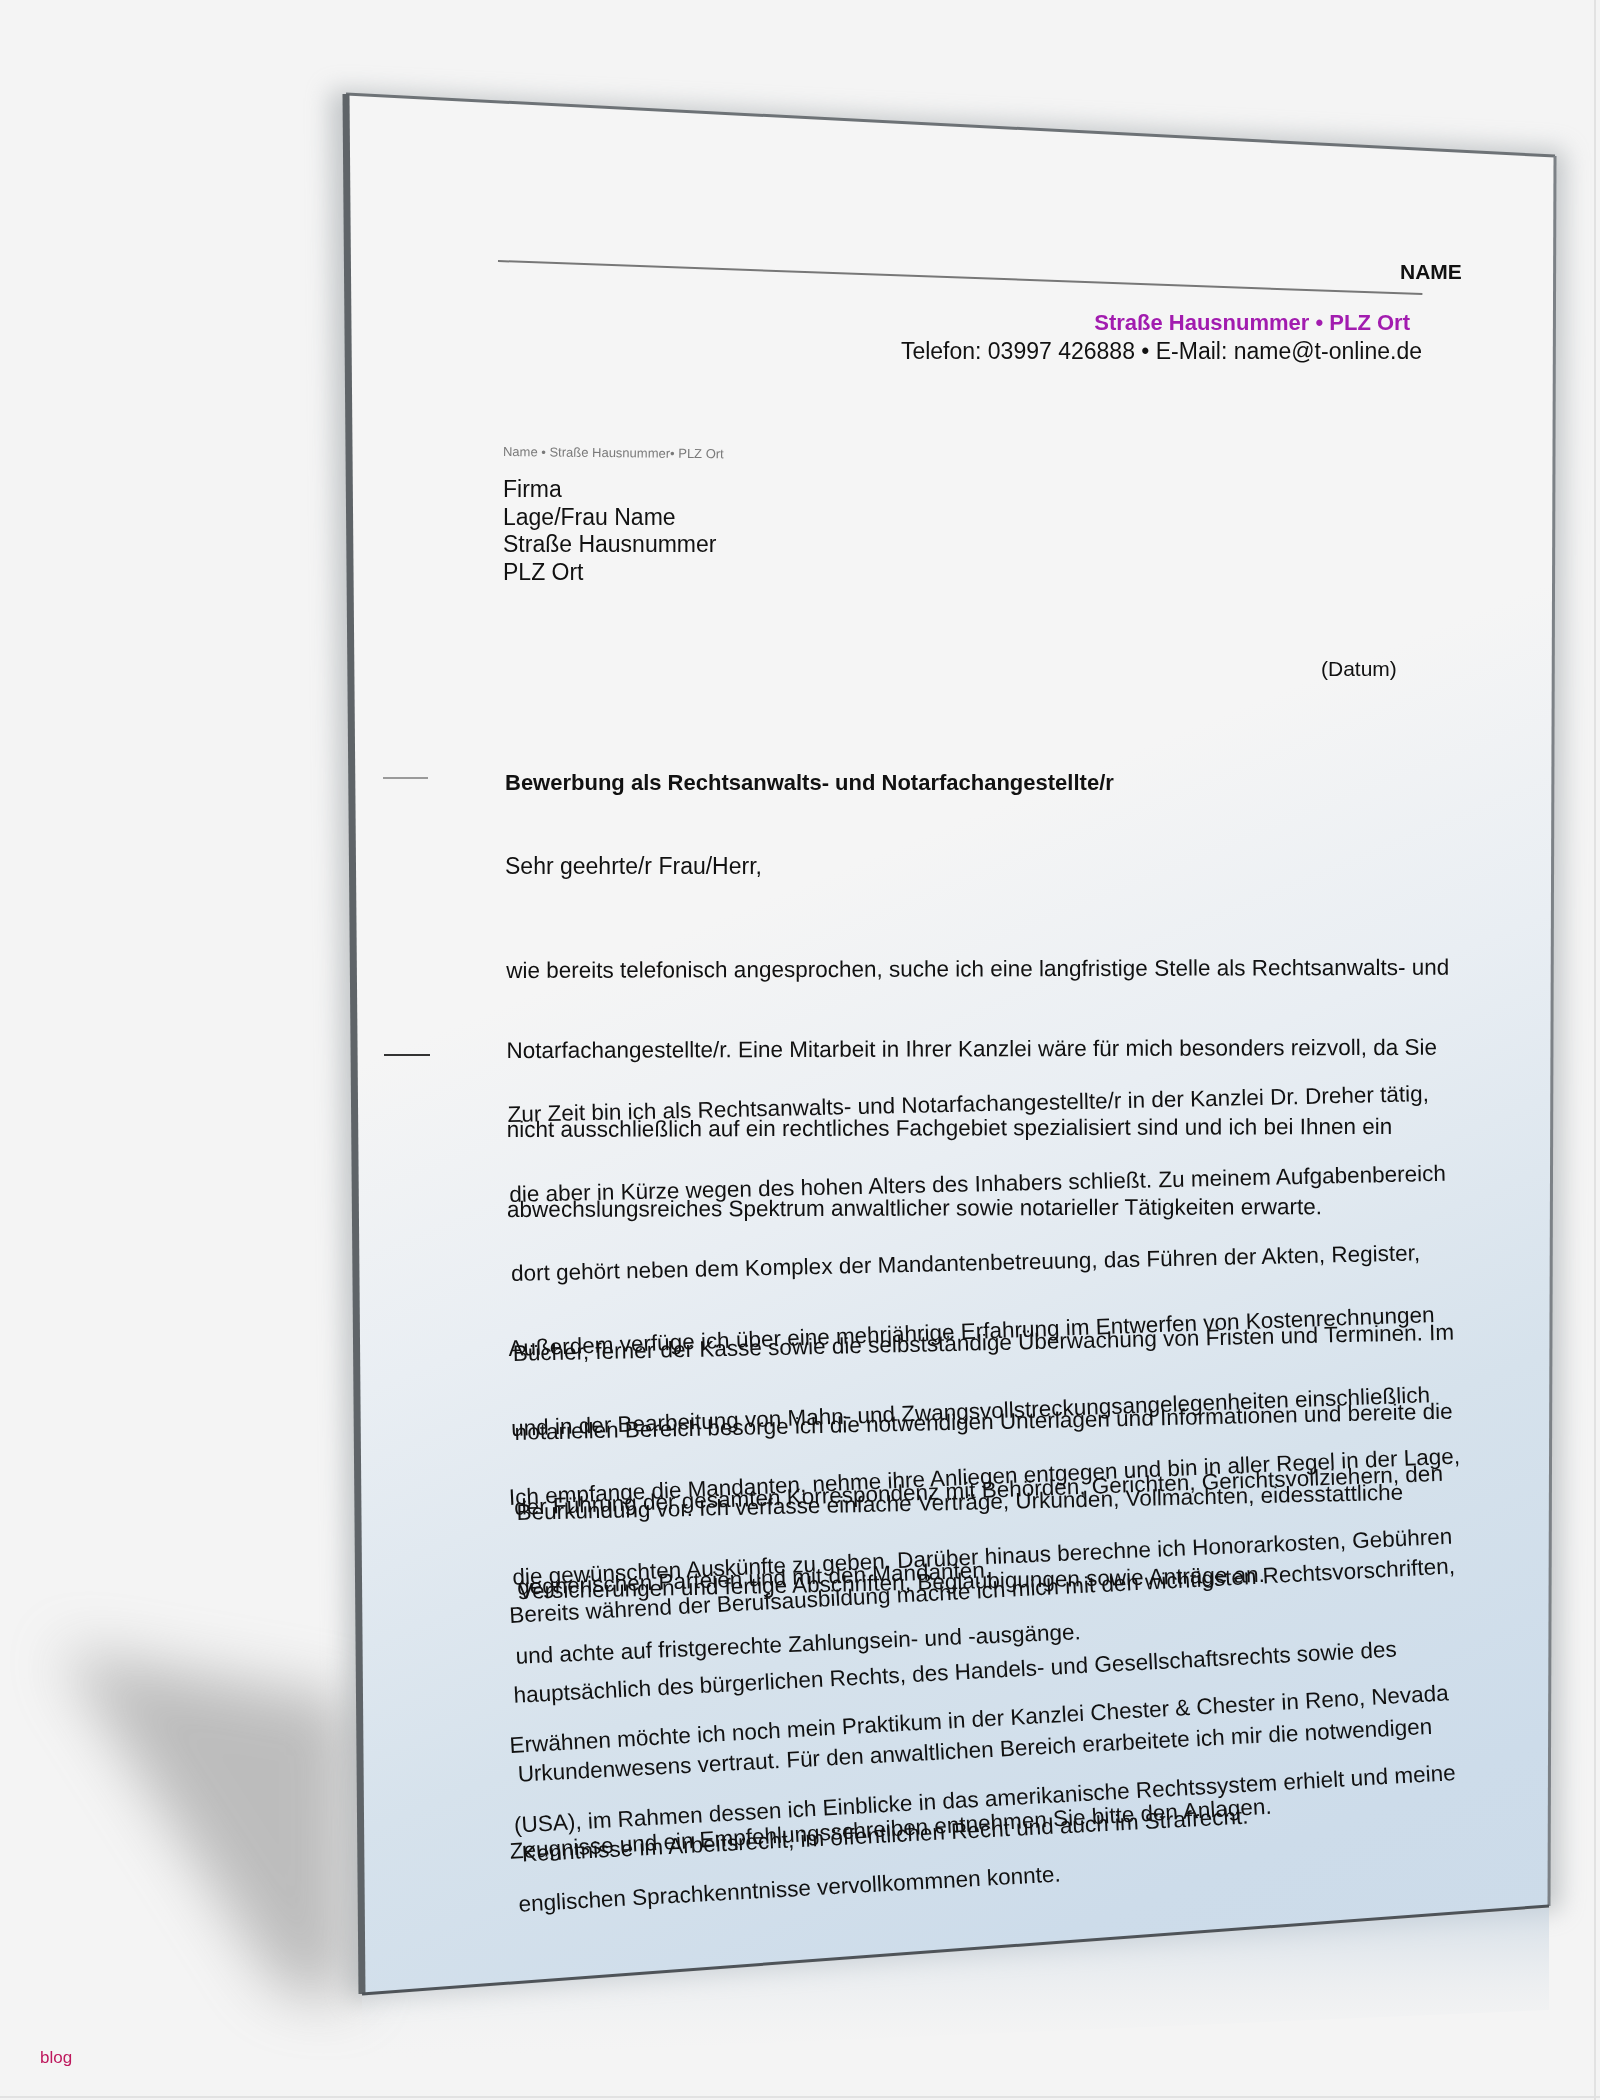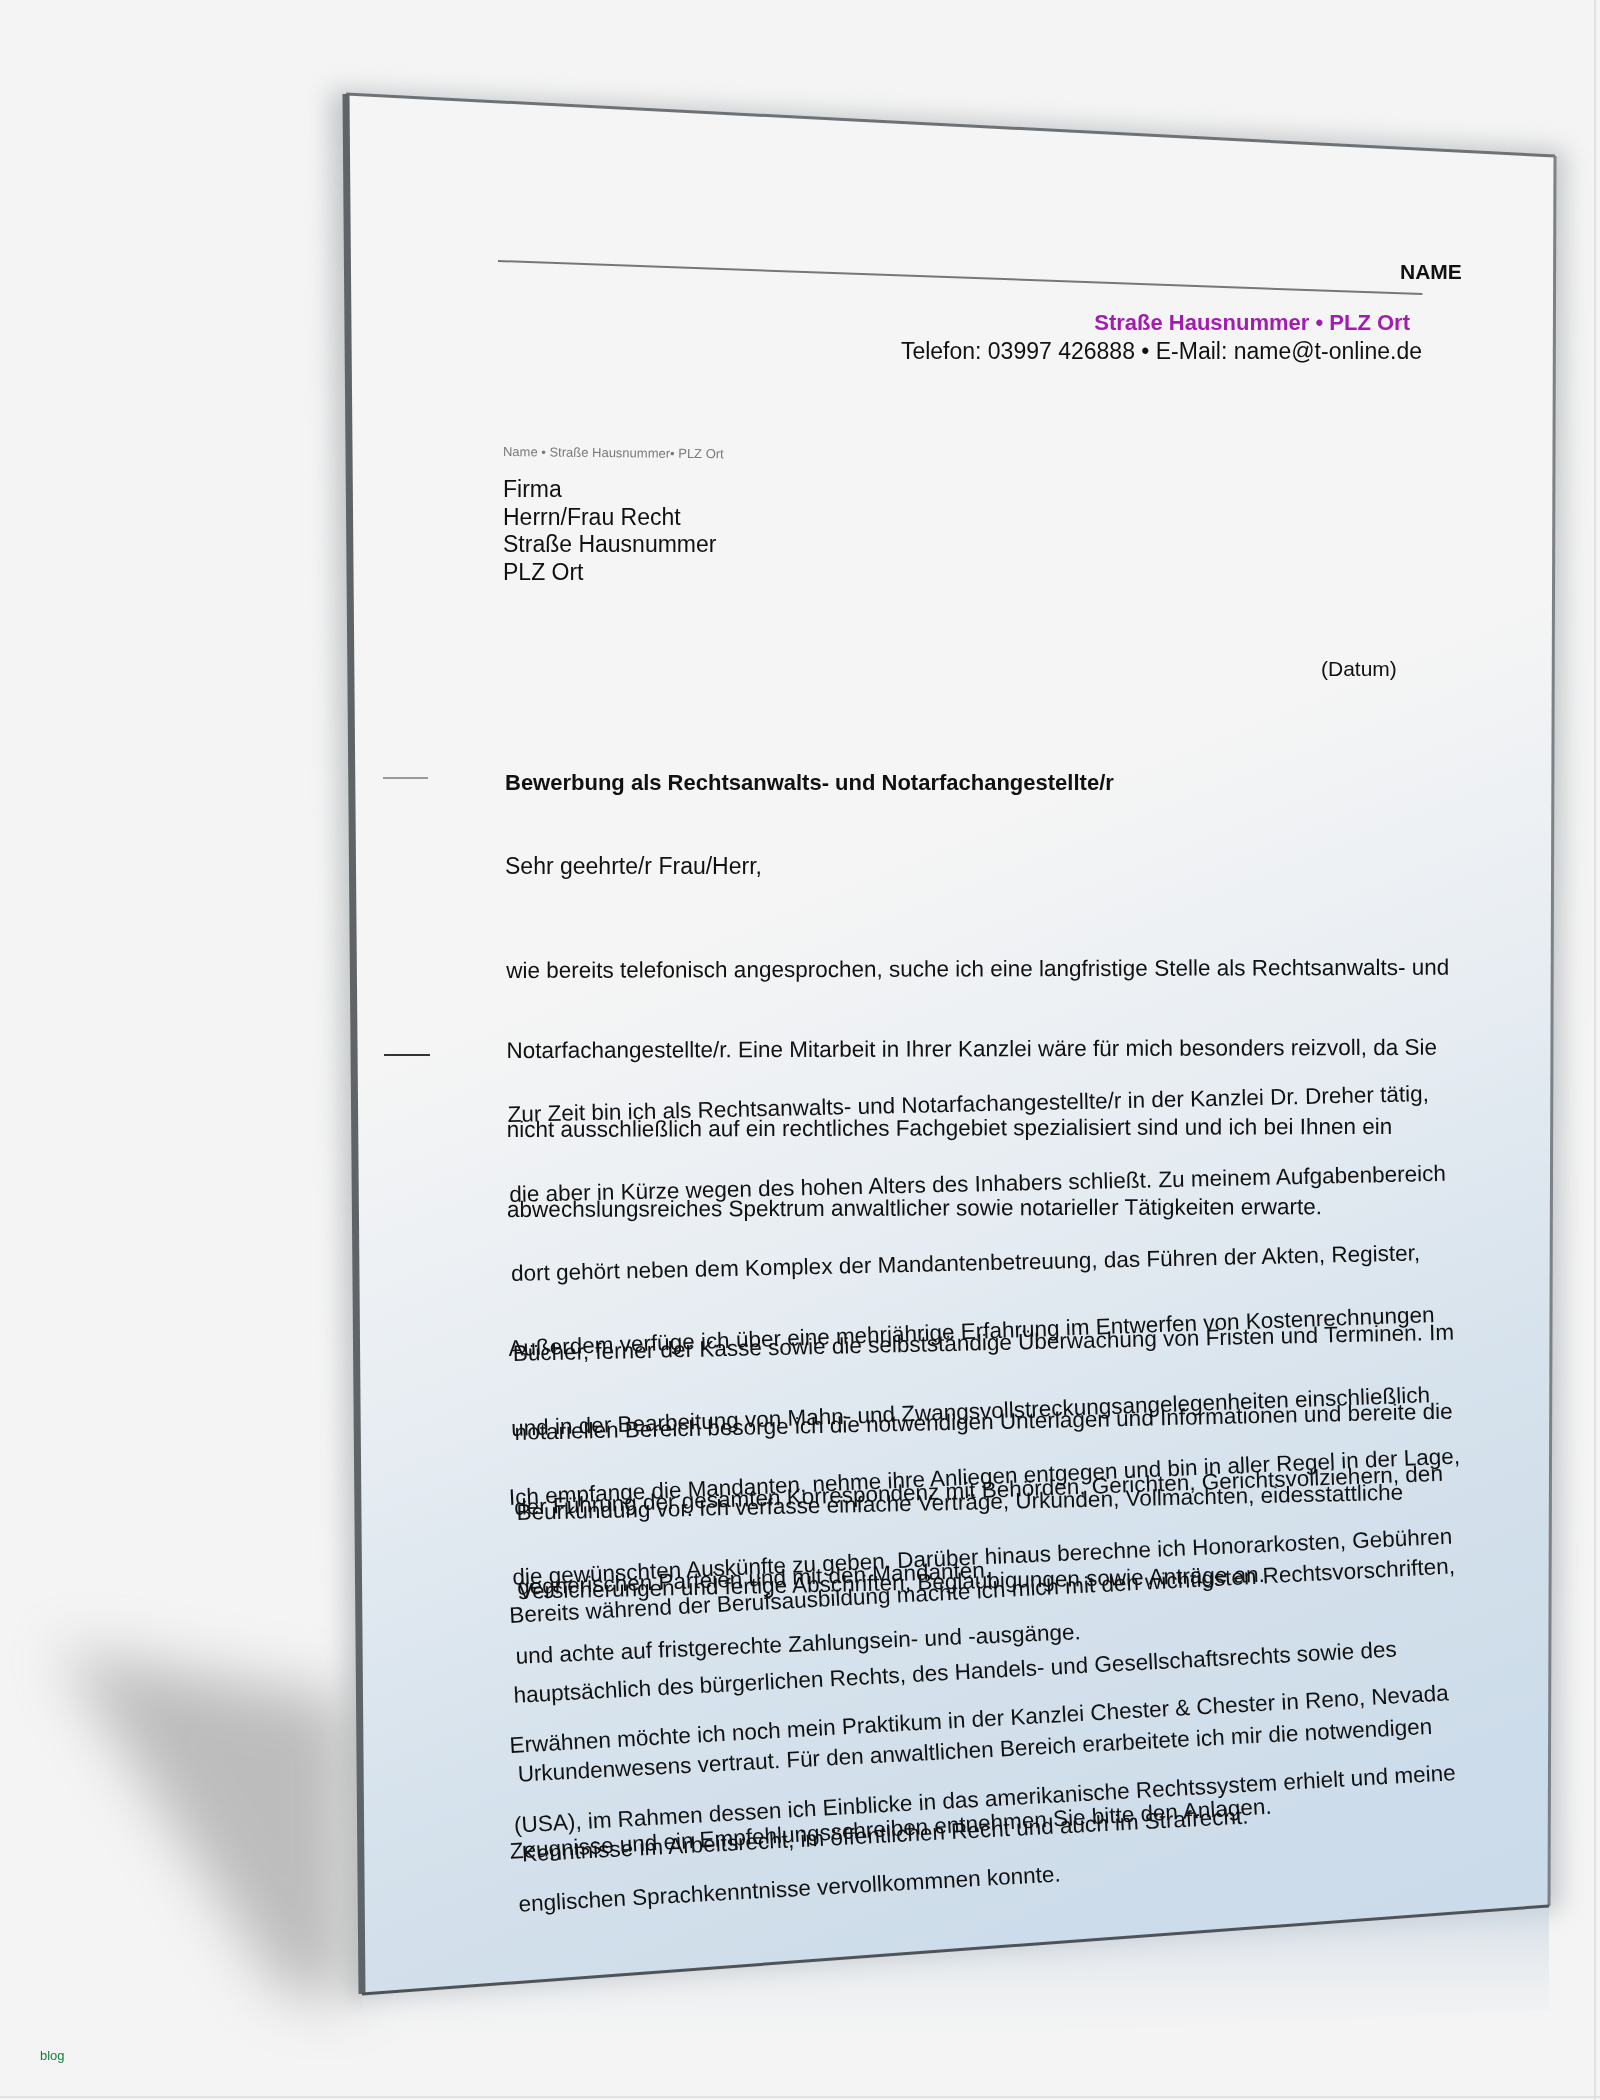--- a/index.html
+++ b/index.html
@@ -31,21 +31,21 @@
   .hdr-line { position: absolute; left: 498px; top: 260px; width: 925px; height: 2px; background: #777; transform: rotate(2.05deg); transform-origin: left center; }
   .hdr-addr { right: 190px; top: 310px; font-size: 22px; font-weight: bold; color: #a21caf; }
   .hdr-contact { right: 178px; top: 338px; font-size: 23px; }
   .sender-line { left: 503px; top: 444px; font-size: 13px; color: #7a7a7a; transform: rotate(0.6deg); transform-origin: left center; }
   .recipient { left: 503px; top: 476px; font-size: 23px; line-height: 27.5px; }
   .date { left: 1321px; top: 657px; font-size: 21px; }
   .margin-mark { position: absolute; height: 2px; background: #9a9a9a; }
   .subject { left: 505px; top: 770px; font-size: 22px; font-weight: bold; }
   .salutation { left: 505px; top: 853px; font-size: 23px; }
   .para { position: absolute; left: 506px; font-size: 22.5px; line-height: 26.5px; color: #111; white-space: pre; transform-origin: left top; }
-  .watermark { left: 40px; top: 2048px; font-size: 13px; color: #15803d; }
+  .watermark { left: 40px; top: 2048px; font-size: 17px; color: #be185d; }
 </style>
 </head>
 <body>
 
 <div class="frame-edge"></div>
 <div class="frame-bottom"></div>
 
 <svg class="page-shadow" width="1600" height="2100" viewBox="0 0 1600 2100">
   <defs>
     <filter id="blur12" x="-20%" y="-20%" width="140%" height="140%">
@@ -75,21 +75,21 @@
 
 <div class="txt hdr-name">NAME</div>
 <div class="hdr-line"></div>
 <div class="txt hdr-addr">Straße Hausnummer • PLZ Ort</div>
 <div class="txt hdr-contact">Telefon: 03997 426888 • E-Mail: name@t-online.de</div>
 
 <div class="txt sender-line">Name • Straße Hausnummer• PLZ Ort</div>
 
 <div class="txt recipient">
   <div>Firma</div>
-  <div>Herrn/Frau Recht</div>
+  <div>Lage/Frau Name</div>
   <div>Straße Hausnummer</div>
   <div>PLZ Ort</div>
 </div>
 
 <div class="txt date">(Datum)</div>
 
 <div class="margin-mark" style="left:383px; top:777px; width:45px;"></div>
 <div class="margin-mark" style="left:384px; top:1054px; width:46px; background:#333;"></div>
 
 <div class="txt subject">Bewerbung als Rechtsanwalts- und Notarfachangestellte/r</div>

